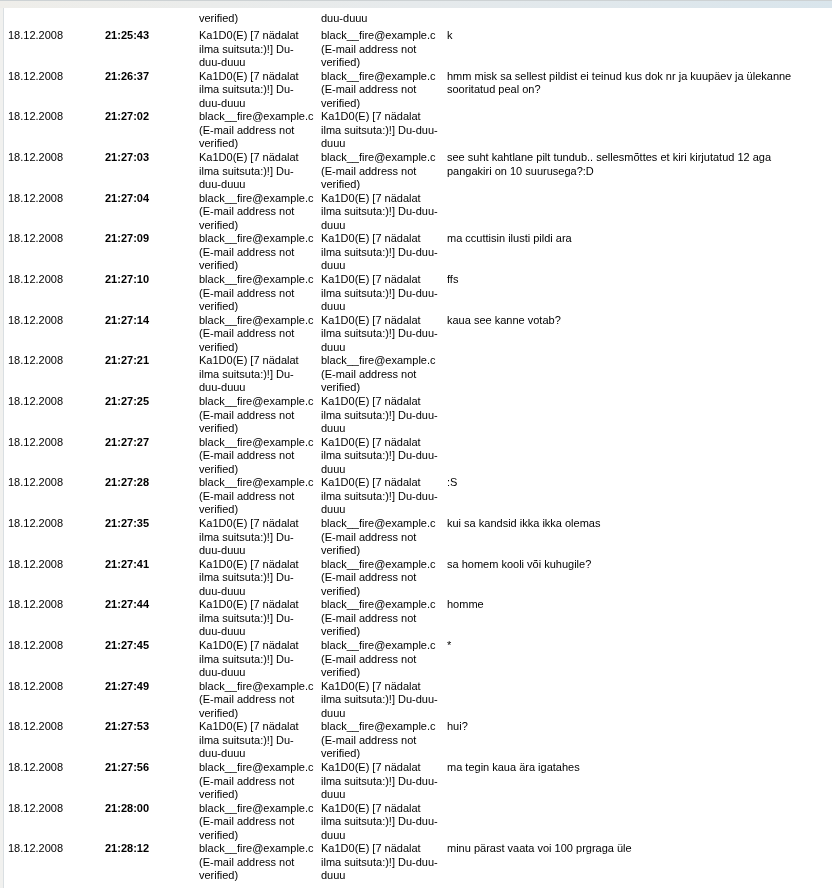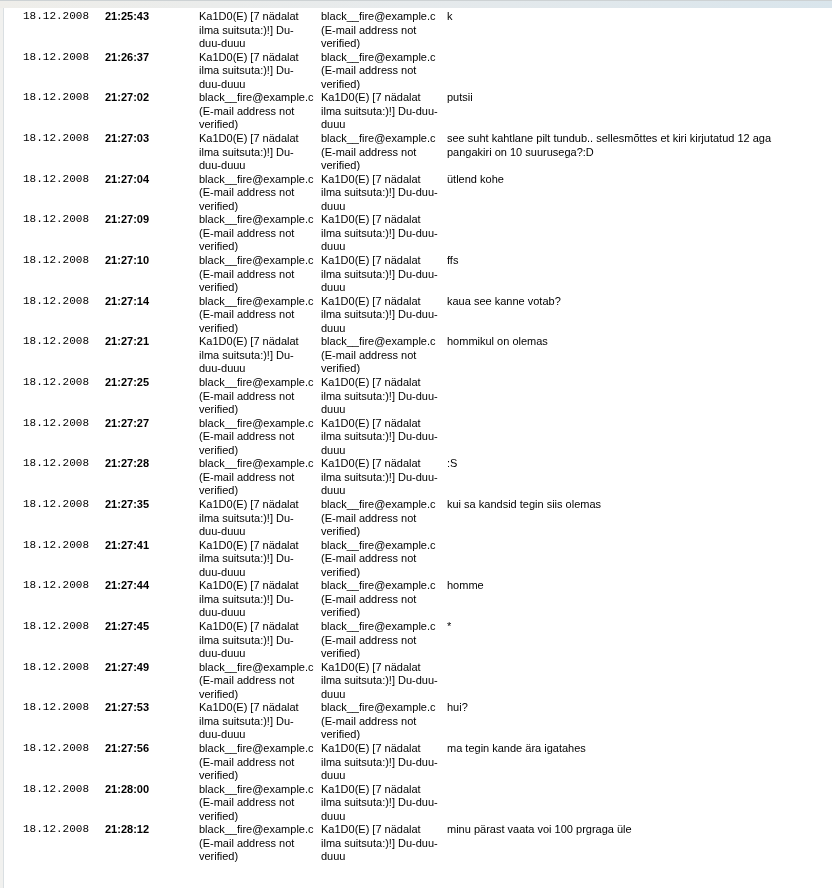--- a/index.html
+++ b/index.html
@@ -15,78 +15,85 @@
     border-top:1px solid #cdd2d4;
   }
   .leftstrip {
     position:fixed; left:0; top:8px; bottom:0; width:4px;
     background:#f1f1ef; border-right:1px solid #dadfe2;
   }
   .log { margin-left:5px; }
   .row { display:flex; align-items:flex-start; height:40.68px; padding-top:2px; }
   .row.partial { height:19px; padding-top:4px; }
   .cell { flex:none; overflow:hidden; }
-  .c-date    { width:100px; padding-left:18px;font-family:Liberation Mono, monospace; }
+  .c-date    { width:100px; padding-left:3px; }
   .c-time    { width:94px;font-weight:bold; }
   .c-sender  { width:122px; padding-right:6px; overflow-wrap:break-word; }
   .c-recv    { width:126px; padding-right:8px; overflow-wrap:break-word; }
   .c-msg     { width:385px; padding-right:16px; overflow-wrap:break-word; }
 </style>
 </head>
 <body>
 
 <div class="topbar"></div>
 <div class="leftstrip"></div>
 
 <div class="log">
+  <div class="row partial">
+    <div class="cell c-date"></div>
+    <div class="cell c-time"></div>
+    <div class="cell c-sender">verified)</div>
+    <div class="cell c-recv">duu-duuu</div>
+    <div class="cell c-msg"></div>
+  </div>
   <div id="rows-container">
   <div class="row">
     <div class="cell c-date">18.12.2008</div>
     <div class="cell c-time">21:25:43</div>
     <div class="cell c-sender">Ka1D0(E) [7 nädalat ilma suitsuta:)!] Du-duu-duuu</div>
     <div class="cell c-recv">black__fire@example.c (E-mail address not verified)</div>
     <div class="cell c-msg">k</div>
   </div>
 
   <div class="row">
     <div class="cell c-date">18.12.2008</div>
     <div class="cell c-time">21:26:37</div>
     <div class="cell c-sender">Ka1D0(E) [7 nädalat ilma suitsuta:)!] Du-duu-duuu</div>
     <div class="cell c-recv">black__fire@example.c (E-mail address not verified)</div>
+    <div class="cell c-msg">hmm misk sa sellest pildist ei teinud kus dok nr ja kuupäev ja ülekanne sooritatud peal on?</div>
   </div>
 
   <div class="row">
     <div class="cell c-date">18.12.2008</div>
     <div class="cell c-time">21:27:02</div>
     <div class="cell c-sender">black__fire@example.c (E-mail address not verified)</div>
     <div class="cell c-recv">Ka1D0(E) [7 nädalat ilma suitsuta:)!] Du-duu-duuu</div>
-    <div class="cell c-msg">putsii</div>
   </div>
 
   <div class="row">
     <div class="cell c-date">18.12.2008</div>
     <div class="cell c-time">21:27:03</div>
     <div class="cell c-sender">Ka1D0(E) [7 nädalat ilma suitsuta:)!] Du-duu-duuu</div>
     <div class="cell c-recv">black__fire@example.c (E-mail address not verified)</div>
     <div class="cell c-msg">see suht kahtlane pilt tundub.. sellesmõttes et kiri kirjutatud 12 aga pangakiri on 10 suurusega?:D</div>
   </div>
 
   <div class="row">
     <div class="cell c-date">18.12.2008</div>
     <div class="cell c-time">21:27:04</div>
     <div class="cell c-sender">black__fire@example.c (E-mail address not verified)</div>
     <div class="cell c-recv">Ka1D0(E) [7 nädalat ilma suitsuta:)!] Du-duu-duuu</div>
-    <div class="cell c-msg">ütlend kohe</div>
   </div>
 
   <div class="row">
     <div class="cell c-date">18.12.2008</div>
     <div class="cell c-time">21:27:09</div>
     <div class="cell c-sender">black__fire@example.c (E-mail address not verified)</div>
     <div class="cell c-recv">Ka1D0(E) [7 nädalat ilma suitsuta:)!] Du-duu-duuu</div>
+    <div class="cell c-msg">ma ccuttisin ilusti pildi ara</div>
   </div>
 
   <div class="row">
     <div class="cell c-date">18.12.2008</div>
     <div class="cell c-time">21:27:10</div>
     <div class="cell c-sender">black__fire@example.c (E-mail address not verified)</div>
     <div class="cell c-recv">Ka1D0(E) [7 nädalat ilma suitsuta:)!] Du-duu-duuu</div>
     <div class="cell c-msg">ffs</div>
   </div>
 
@@ -96,21 +103,20 @@
     <div class="cell c-sender">black__fire@example.c (E-mail address not verified)</div>
     <div class="cell c-recv">Ka1D0(E) [7 nädalat ilma suitsuta:)!] Du-duu-duuu</div>
     <div class="cell c-msg">kaua see kanne votab?</div>
   </div>
 
   <div class="row">
     <div class="cell c-date">18.12.2008</div>
     <div class="cell c-time">21:27:21</div>
     <div class="cell c-sender">Ka1D0(E) [7 nädalat ilma suitsuta:)!] Du-duu-duuu</div>
     <div class="cell c-recv">black__fire@example.c (E-mail address not verified)</div>
-    <div class="cell c-msg">hommikul on olemas</div>
   </div>
 
   <div class="row">
     <div class="cell c-date">18.12.2008</div>
     <div class="cell c-time">21:27:25</div>
     <div class="cell c-sender">black__fire@example.c (E-mail address not verified)</div>
     <div class="cell c-recv">Ka1D0(E) [7 nädalat ilma suitsuta:)!] Du-duu-duuu</div>
   </div>
 
   <div class="row">
@@ -126,28 +132,29 @@
     <div class="cell c-sender">black__fire@example.c (E-mail address not verified)</div>
     <div class="cell c-recv">Ka1D0(E) [7 nädalat ilma suitsuta:)!] Du-duu-duuu</div>
     <div class="cell c-msg">:S</div>
   </div>
 
   <div class="row">
     <div class="cell c-date">18.12.2008</div>
     <div class="cell c-time">21:27:35</div>
     <div class="cell c-sender">Ka1D0(E) [7 nädalat ilma suitsuta:)!] Du-duu-duuu</div>
     <div class="cell c-recv">black__fire@example.c (E-mail address not verified)</div>
-    <div class="cell c-msg">kui sa kandsid tegin siis olemas</div>
+    <div class="cell c-msg">kui sa kandsid ikka ikka olemas</div>
   </div>
 
   <div class="row">
     <div class="cell c-date">18.12.2008</div>
     <div class="cell c-time">21:27:41</div>
     <div class="cell c-sender">Ka1D0(E) [7 nädalat ilma suitsuta:)!] Du-duu-duuu</div>
     <div class="cell c-recv">black__fire@example.c (E-mail address not verified)</div>
+    <div class="cell c-msg">sa homem kooli või kuhugile?</div>
   </div>
 
   <div class="row">
     <div class="cell c-date">18.12.2008</div>
     <div class="cell c-time">21:27:44</div>
     <div class="cell c-sender">Ka1D0(E) [7 nädalat ilma suitsuta:)!] Du-duu-duuu</div>
     <div class="cell c-recv">black__fire@example.c (E-mail address not verified)</div>
     <div class="cell c-msg">homme</div>
   </div>
 
@@ -172,21 +179,21 @@
     <div class="cell c-sender">Ka1D0(E) [7 nädalat ilma suitsuta:)!] Du-duu-duuu</div>
     <div class="cell c-recv">black__fire@example.c (E-mail address not verified)</div>
     <div class="cell c-msg">hui?</div>
   </div>
 
   <div class="row">
     <div class="cell c-date">18.12.2008</div>
     <div class="cell c-time">21:27:56</div>
     <div class="cell c-sender">black__fire@example.c (E-mail address not verified)</div>
     <div class="cell c-recv">Ka1D0(E) [7 nädalat ilma suitsuta:)!] Du-duu-duuu</div>
-    <div class="cell c-msg">ma tegin kande ära igatahes</div>
+    <div class="cell c-msg">ma tegin kaua ära igatahes</div>
   </div>
 
   <div class="row">
     <div class="cell c-date">18.12.2008</div>
     <div class="cell c-time">21:28:00</div>
     <div class="cell c-sender">black__fire@example.c (E-mail address not verified)</div>
     <div class="cell c-recv">Ka1D0(E) [7 nädalat ilma suitsuta:)!] Du-duu-duuu</div>
   </div>
 
   <div class="row">

